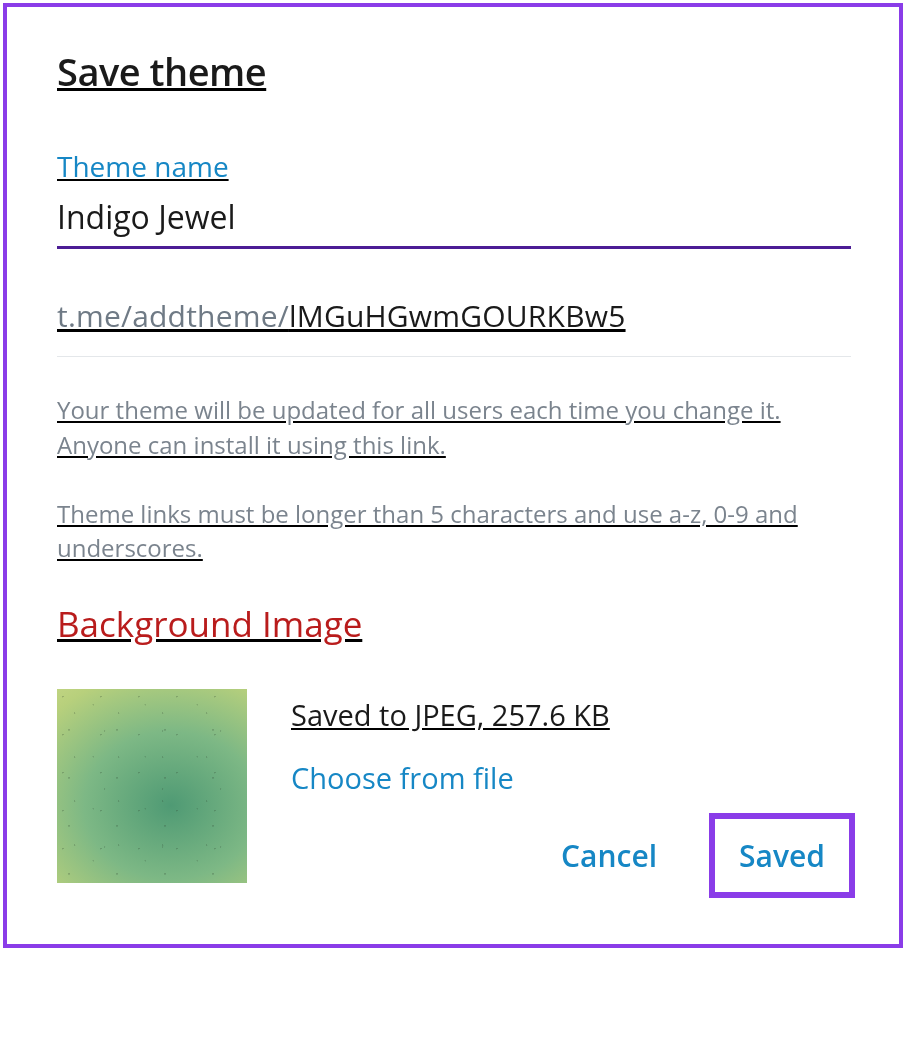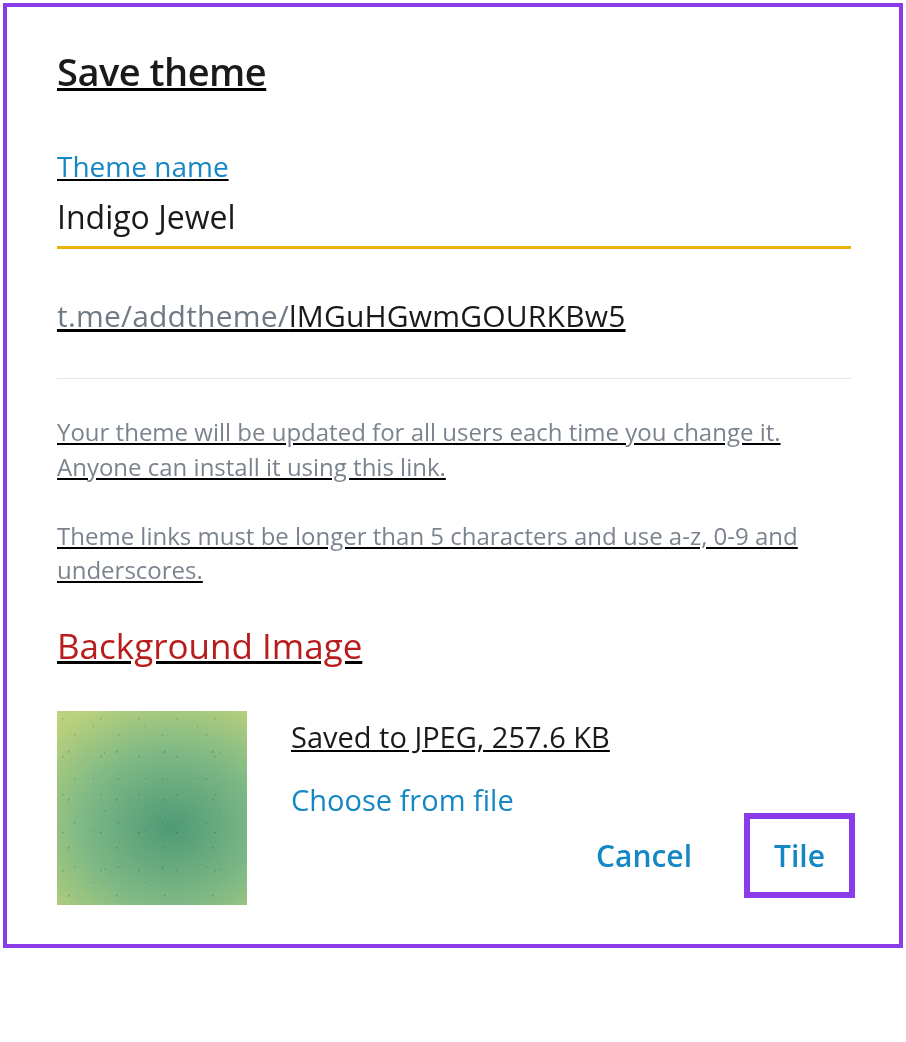--- a/index.html
+++ b/index.html
@@ -26,38 +26,38 @@
       margin-bottom: 50px;
       letter-spacing: -0.5px;
     }
     .field-label {
       font-size: 28px;
       color: #1687c5;
       font-weight: 400;
       margin-bottom: 10px;
     }
     .text-input-wrapper {
-      border-bottom: 3px solid #eab308;
+      border-bottom: 3px solid #4c1d95;
       padding-bottom: 8px;
       margin-bottom: 46px;
     }
     .text-input {
       border: none;
       outline: none;
       font-size: 32px;
       color: #1a1a1a;
       width: 100%;
       font-family: inherit;
       background: transparent;
     }
     .link-row {
       font-size: 30px;
       color: #6f7a85;
       border-bottom: 1px solid #e4e7ea;
-      padding-bottom: 42px;
+      padding-bottom: 20px;
       margin-bottom: 36px;
       letter-spacing: 0.2px;
     }
     .link-slug {
       color: #1a1a1a;
     }
     .description {
       font-size: 24px;
       line-height: 1.45;
       color: #7b848e;
@@ -190,17 +190,17 @@
     <div class="thumb"></div>
     <div class="bg-info">
       <div class="bg-status">Saved to JPEG, 257.6 KB</div>
       <div class="choose-file">Choose from file</div>
     </div>
   </div>
 
   <div class="button-row">
     <button class="btn-cancel">Cancel</button>
     <div class="btn-save-wrap">
-      <button class="btn-save">Tile</button>
+      <button class="btn-save">Saved</button>
     </div>
   </div>
 
 </div>
 
 </body></html>

